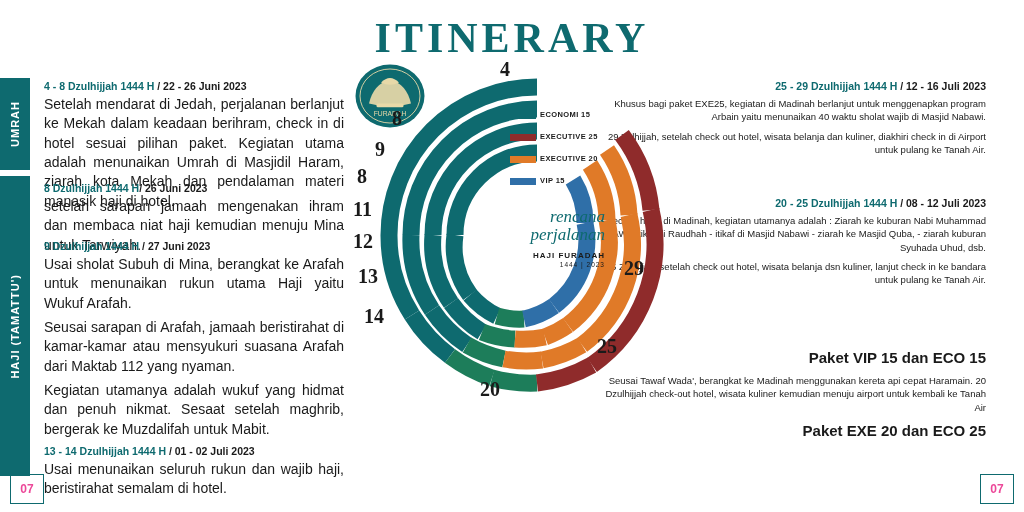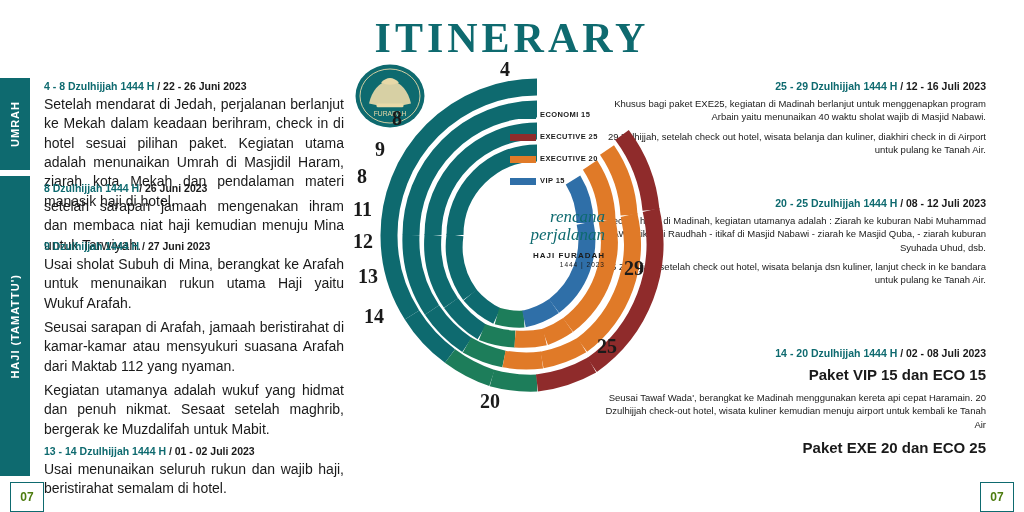--- a/index.html
+++ b/index.html
@@ -97,24 +97,24 @@
   }
   .centerlabel .cl3 {
     font-size: 6.5px; letter-spacing: 1px; color: #1a1a1a; margin-top: 1px;
   }
   .logo {
     position: absolute; left: 36px; top: 178px;
     width: 76px; height: 72px;
   }
   
   .pagenum {
-    position: absolute; bottom: 0;
+    position: absolute; bottom: 8px;
     width: 34px; height: 30px;
     border: 1.5px solid #0e6a6f;
-    color: #4d7c0f;
+    color: #ec4899;
     font-size: 12px; font-weight: bold;
     display: flex; align-items: center; justify-content: center;
   }
   #pagenum-left { left: 10px; }
   #pagenum-right { right: 10px; }
 </style>
 </head>
 <body>
 
 <div class="page">
@@ -183,23 +183,20 @@
     <div class="rhead">
       <span>20 - 25 Dzulhijjah 1444 H</span><span class="sep"> / </span><span class="sep">08 - 12 Juli 2023</span>
     </div>
     <div class="rbody">
       <p>Check in hotel di Madinah, kegiatan utamanya adalah : Ziarah ke kuburan Nabi Muhammad SAW - itikaf di Raudhah - itikaf di Masjid Nabawi - ziarah ke Masjid Quba, - ziarah kuburan Syuhada Uhud, dsb.</p>
       <p>25 Zulhijjah, setelah check out hotel, wisata belanja dsn kuliner, lanjut check in ke bandara untuk pulang ke Tanah Air.</p>
     </div>
   </div>
 
   <div class="rblock" style="top:347px;">
-    <div class="rhead">
-      <span>14 - 20 Dzulhijjah 1444 H</span><span class="sep"> / </span><span class="sep">02 - 08 Juli 2023</span>
-    </div>
     <div class="rbody">
       <p class="rsub">Paket VIP 15 dan ECO 15</p>
       <p>Seusai Tawaf Wada', berangkat ke Madinah menggunakan kereta api cepat Haramain. 20 Dzulhijjah check-out hotel, wisata kuliner kemudian menuju airport untuk kembali ke Tanah Air</p>
       <p class="rsub">Paket EXE 20 dan ECO 25</p>
     </div>
   </div>
 
   <div class="diagram">
     <svg width="330" height="380" viewBox="0 0 330 380">
       <g fill="none" stroke-linecap="butt">
@@ -277,21 +274,21 @@
     </div>
 
     <div class="dnum" style="left:148px; top:-2px;">4</div>
     <div class="dnum" style="left:40px;  top:47px;">8</div>
     <div class="dnum" style="left:23px;  top:78px;">9</div>
     <div class="dnum" style="left:5px;   top:105px;">8</div>
     <div class="dnum" style="left:1px;   top:138px;">11</div>
     <div class="dnum" style="left:1px;   top:170px;">12</div>
     <div class="dnum" style="left:6px;   top:205px;">13</div>
     <div class="dnum" style="left:12px;  top:245px;">14</div>
-    <div class="dnum" style="left:128px; top:330px;">20</div>
+    <div class="dnum" style="left:128px; top:318px;">20</div>
     <div class="dnum" style="left:245px; top:275px;">25</div>
     <div class="dnum" style="left:272px; top:197px;">29</div>
   </div>
 
   <div class="pagenum" id="pagenum-left">07</div>
   <div class="pagenum" id="pagenum-right">07</div>
 
 </div>
 
 </body></html>

